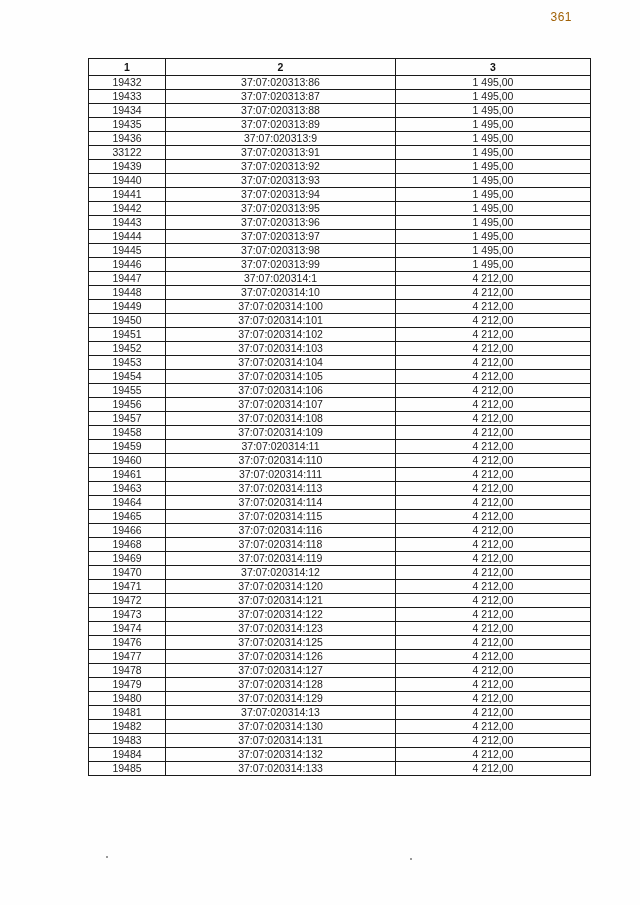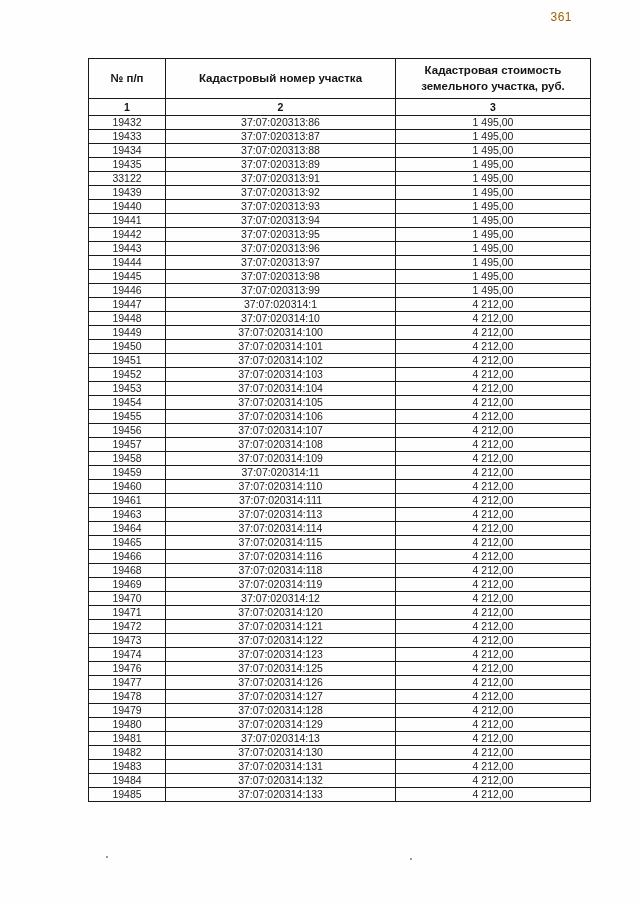--- a/index.html
+++ b/index.html
@@ -82,26 +82,20 @@
 <div class="page">
   <div class="page-number">361</div>
 
   <table class="kadastr-table">
     <colgroup>
       <col class="c1">
       <col class="c2">
       <col class="c3">
     </colgroup>
     <thead>
-      <tr>
-        <th>№ п/п</th>
-        <th>Кадастровый номер участка</th>
-        <th>Кадастровая стоимость
-земельного участка, руб.</th>
-      </tr>
       <tr class="colnum-row">
         <td>1</td>
         <td>2</td>
         <td>3</td>
       </tr>
     </thead>
     <tbody id="table-body">
         <tr>
           <td>19432</td>
           <td>37:07:020313:86</td>
@@ -113,20 +107,25 @@
           <td>1 495,00</td>
         </tr>
         <tr>
           <td>19434</td>
           <td>37:07:020313:88</td>
           <td>1 495,00</td>
         </tr>
         <tr>
           <td>19435</td>
           <td>37:07:020313:89</td>
+          <td>1 495,00</td>
+        </tr>
+        <tr>
+          <td>19436</td>
+          <td>37:07:020313:9</td>
           <td>1 495,00</td>
         </tr>
         <tr>
           <td>33122</td>
           <td>37:07:020313:91</td>
           <td>1 495,00</td>
         </tr>
         <tr>
           <td>19439</td>
           <td>37:07:020313:92</td>

